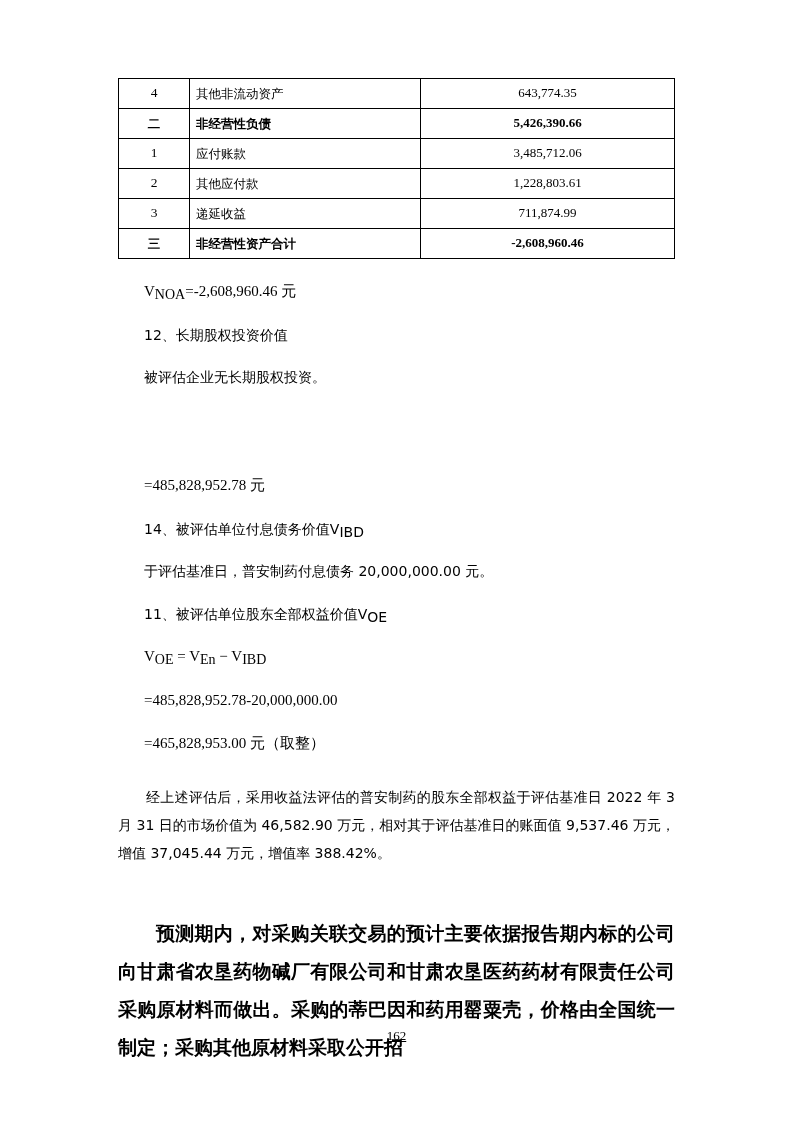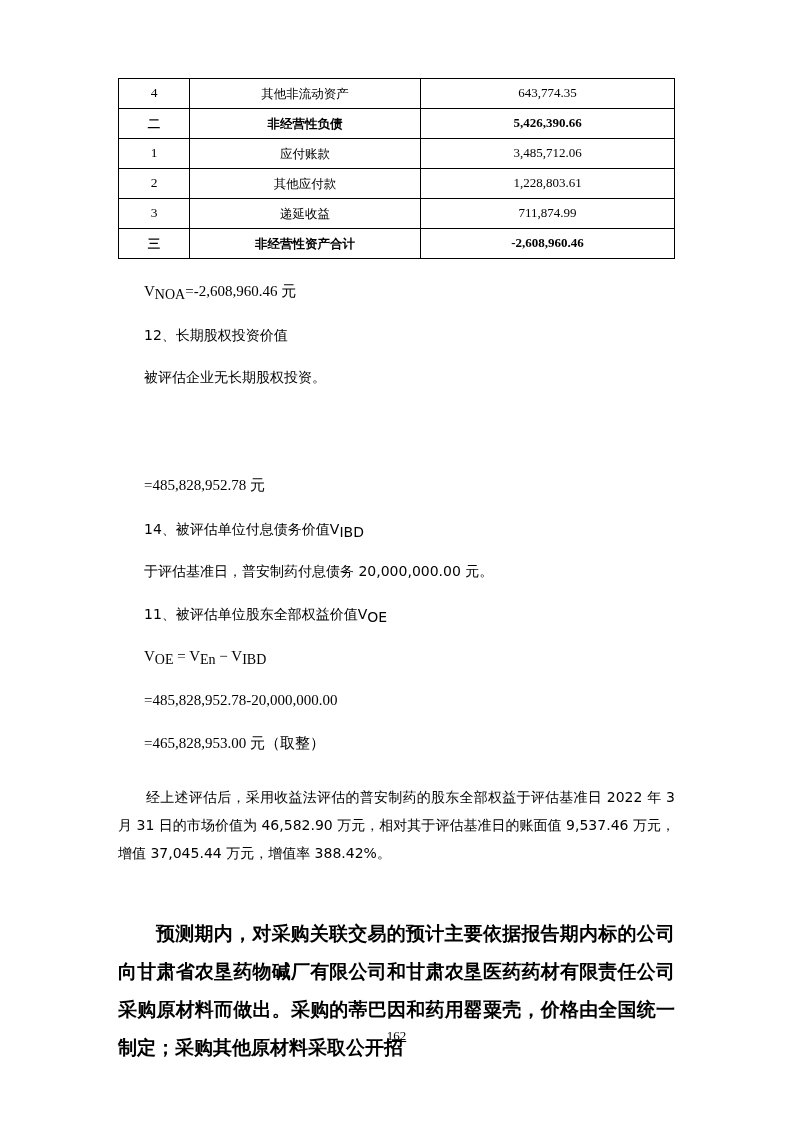--- a/index.html
+++ b/index.html
@@ -37,21 +37,21 @@
     height: 21px;
     line-height: 1.25;
   }
   td.c-no {
     width: 58px;
     text-align: center;
     font-family: "Liberation Serif", serif;
   }
   td.c-name {
     width: 218px;
-    text-align: center;
+    text-align: left;
     font-family: "DejaVu Sans", sans-serif;
     font-size: 12.5px;
     padding-left: 8px;
   }
   td.c-val {
     text-align: center;
     padding-right: 10px;
     font-family: "Liberation Serif", serif;
     font-size: 13px;
   }

